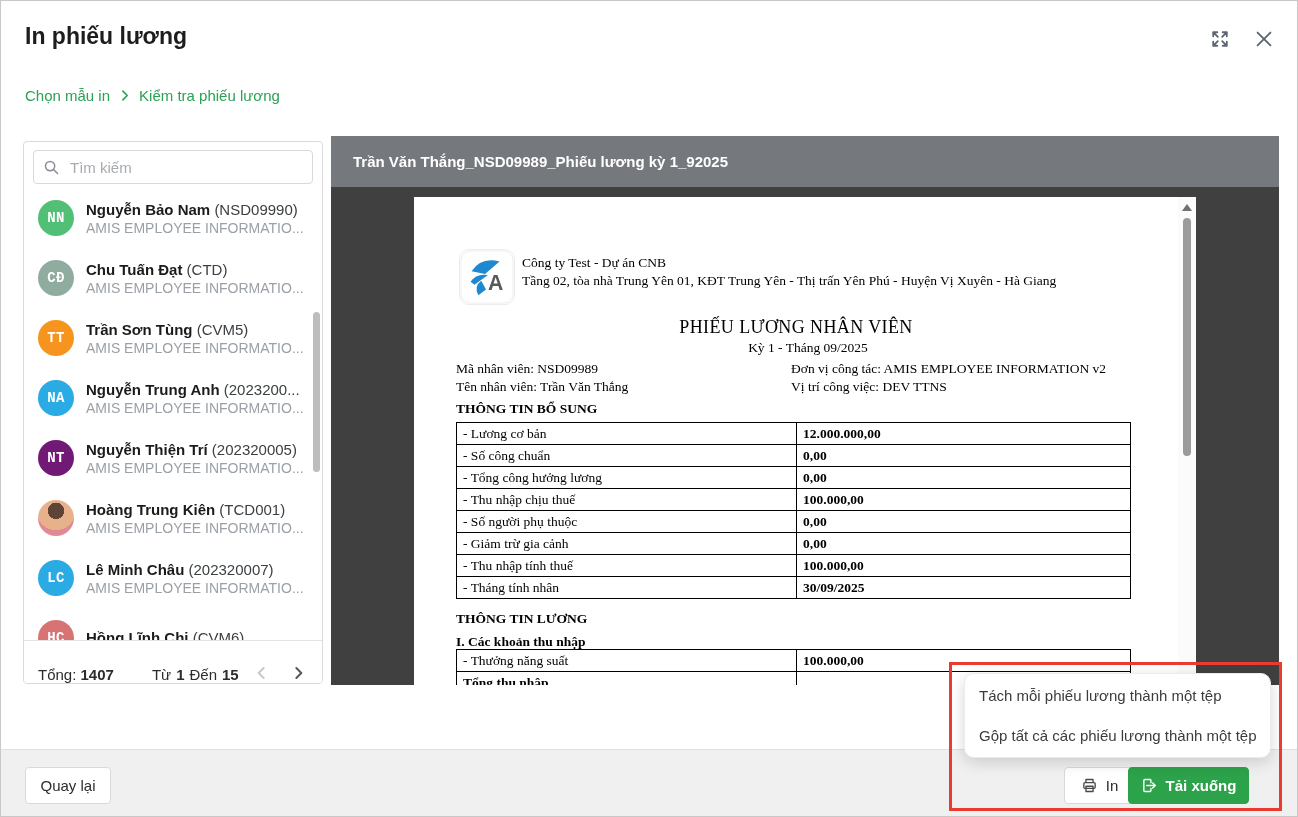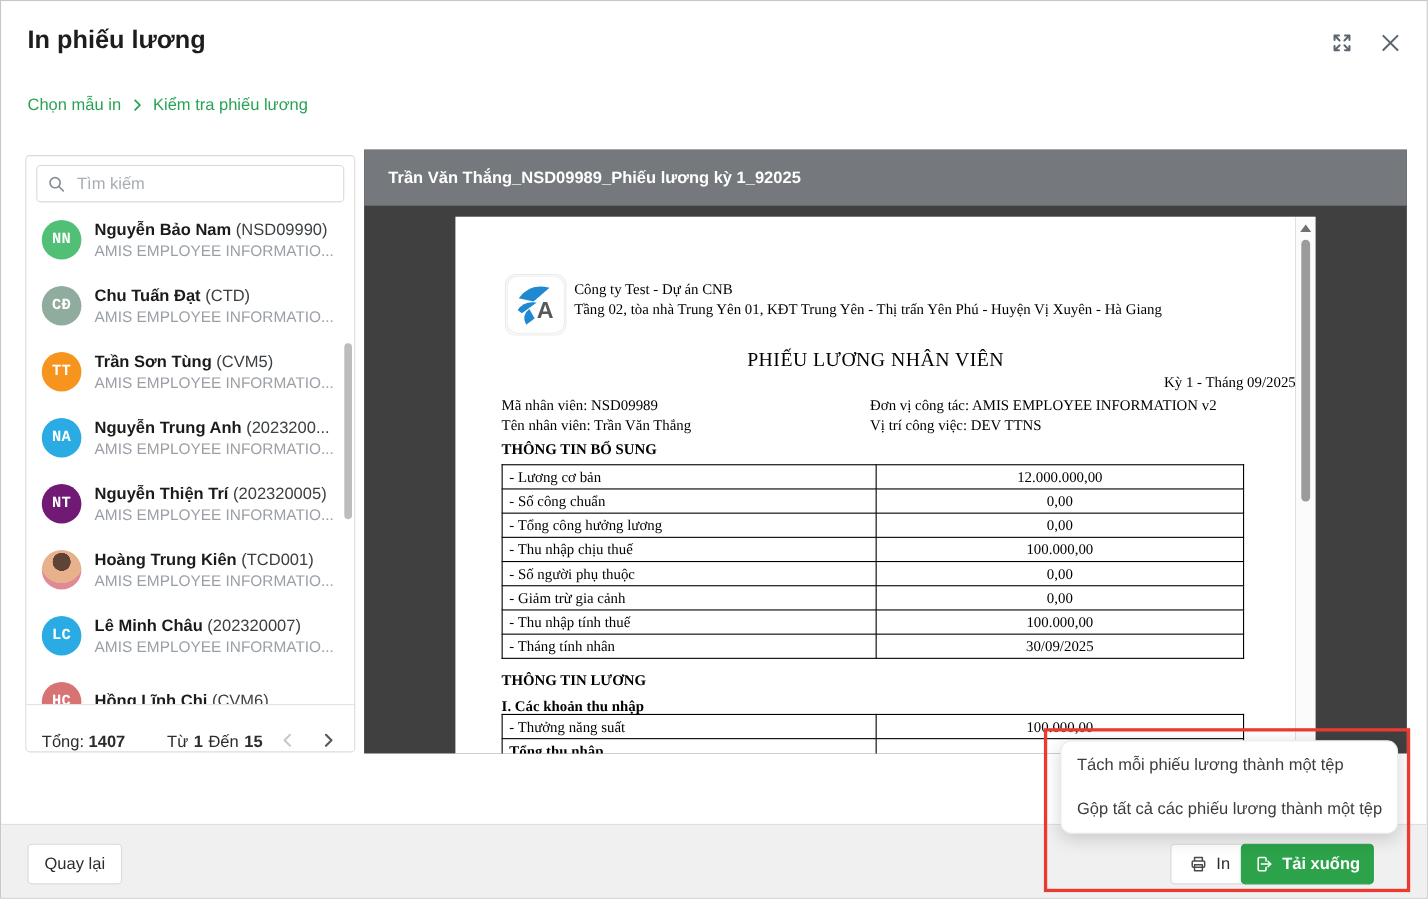--- a/index.html
+++ b/index.html
@@ -46,27 +46,27 @@
   .pag-next{color:#5a5a5a;}
   
   .preview{position:absolute;left:330px;top:135px;width:948px;height:549px;background:#404040;overflow:hidden;}
   .preview-header{position:absolute;left:0;top:0;right:0;height:51px;background:#75787c;color:#fff;
     font-size:15px;font-weight:600;line-height:51px;padding-left:22px;box-sizing:border-box;}
   .page{position:absolute;left:83px;top:61px;width:764px;height:640px;background:#fff;
     font-family:"Liberation Serif","DejaVu Serif",serif;color:#000;}
   .doc-logo{position:absolute;left:45px;top:52px;width:56px;height:56px;border:1px solid #ececec;border-radius:10px;box-sizing:border-box;}
   .doc-company{position:absolute;left:108px;top:57px;font-size:13.5px;line-height:18px;white-space:nowrap;}
   .doc-title{position:absolute;left:0;right:0;top:120px;text-align:center;font-size:18px;letter-spacing:.4px;}
-  .doc-period{position:absolute;left:0;right:0;top:143px;text-align:right;font-size:13.5px;padding-left:24px;}
+  .doc-period{position:absolute;left:0;right:0;top:143px;text-align:center;font-size:13.5px;padding-left:24px;}
   .doc-info-left{position:absolute;left:42px;top:163px;font-size:13.5px;line-height:17.5px;}
   .doc-info-right{position:absolute;left:377px;top:163px;font-size:13.5px;line-height:17.5px;}
   .doc-h{position:absolute;left:42px;font-size:13.5px;font-weight:700;}
   .doc-table{position:absolute;left:42px;width:674px;border-collapse:collapse;table-layout:fixed;font-size:13.5px;}
   .doc-table td{border:1px solid #000;height:17px;padding:2px 6px;overflow:hidden;white-space:nowrap;}
-  .doc-table td.val{text-align:center;}
+  .doc-table td.val{text-align:left;font-weight:bold;}
   .doc-table td.bold{font-weight:700;}
   
   .pv-scrollbar{position:absolute;left:847px;top:61px;width:18px;bottom:0;background:#fbfbfb;}
   .pv-up{position:absolute;left:4px;top:7px;width:0;height:0;border-left:5px solid transparent;border-right:5px solid transparent;border-bottom:7px solid #6f6f6f;}
   .pv-thumb{position:absolute;left:5px;top:21px;width:8px;height:238px;background:#9b9b9b;border-radius:5px;}
   
   .footer{position:absolute;left:0;right:0;bottom:0;height:67px;background:#f0f0f1;border-top:1px solid #e0e0e0;box-sizing:border-box;}
   .btn{position:absolute;top:17px;height:37px;border-radius:4px;font-size:15px;font-family:inherit;cursor:pointer;
     display:flex;align-items:center;justify-content:center;gap:8px;box-sizing:border-box;}
   .btn-light{background:#fff;border:1px solid #d9d9d9;color:#2c2c2c;}

